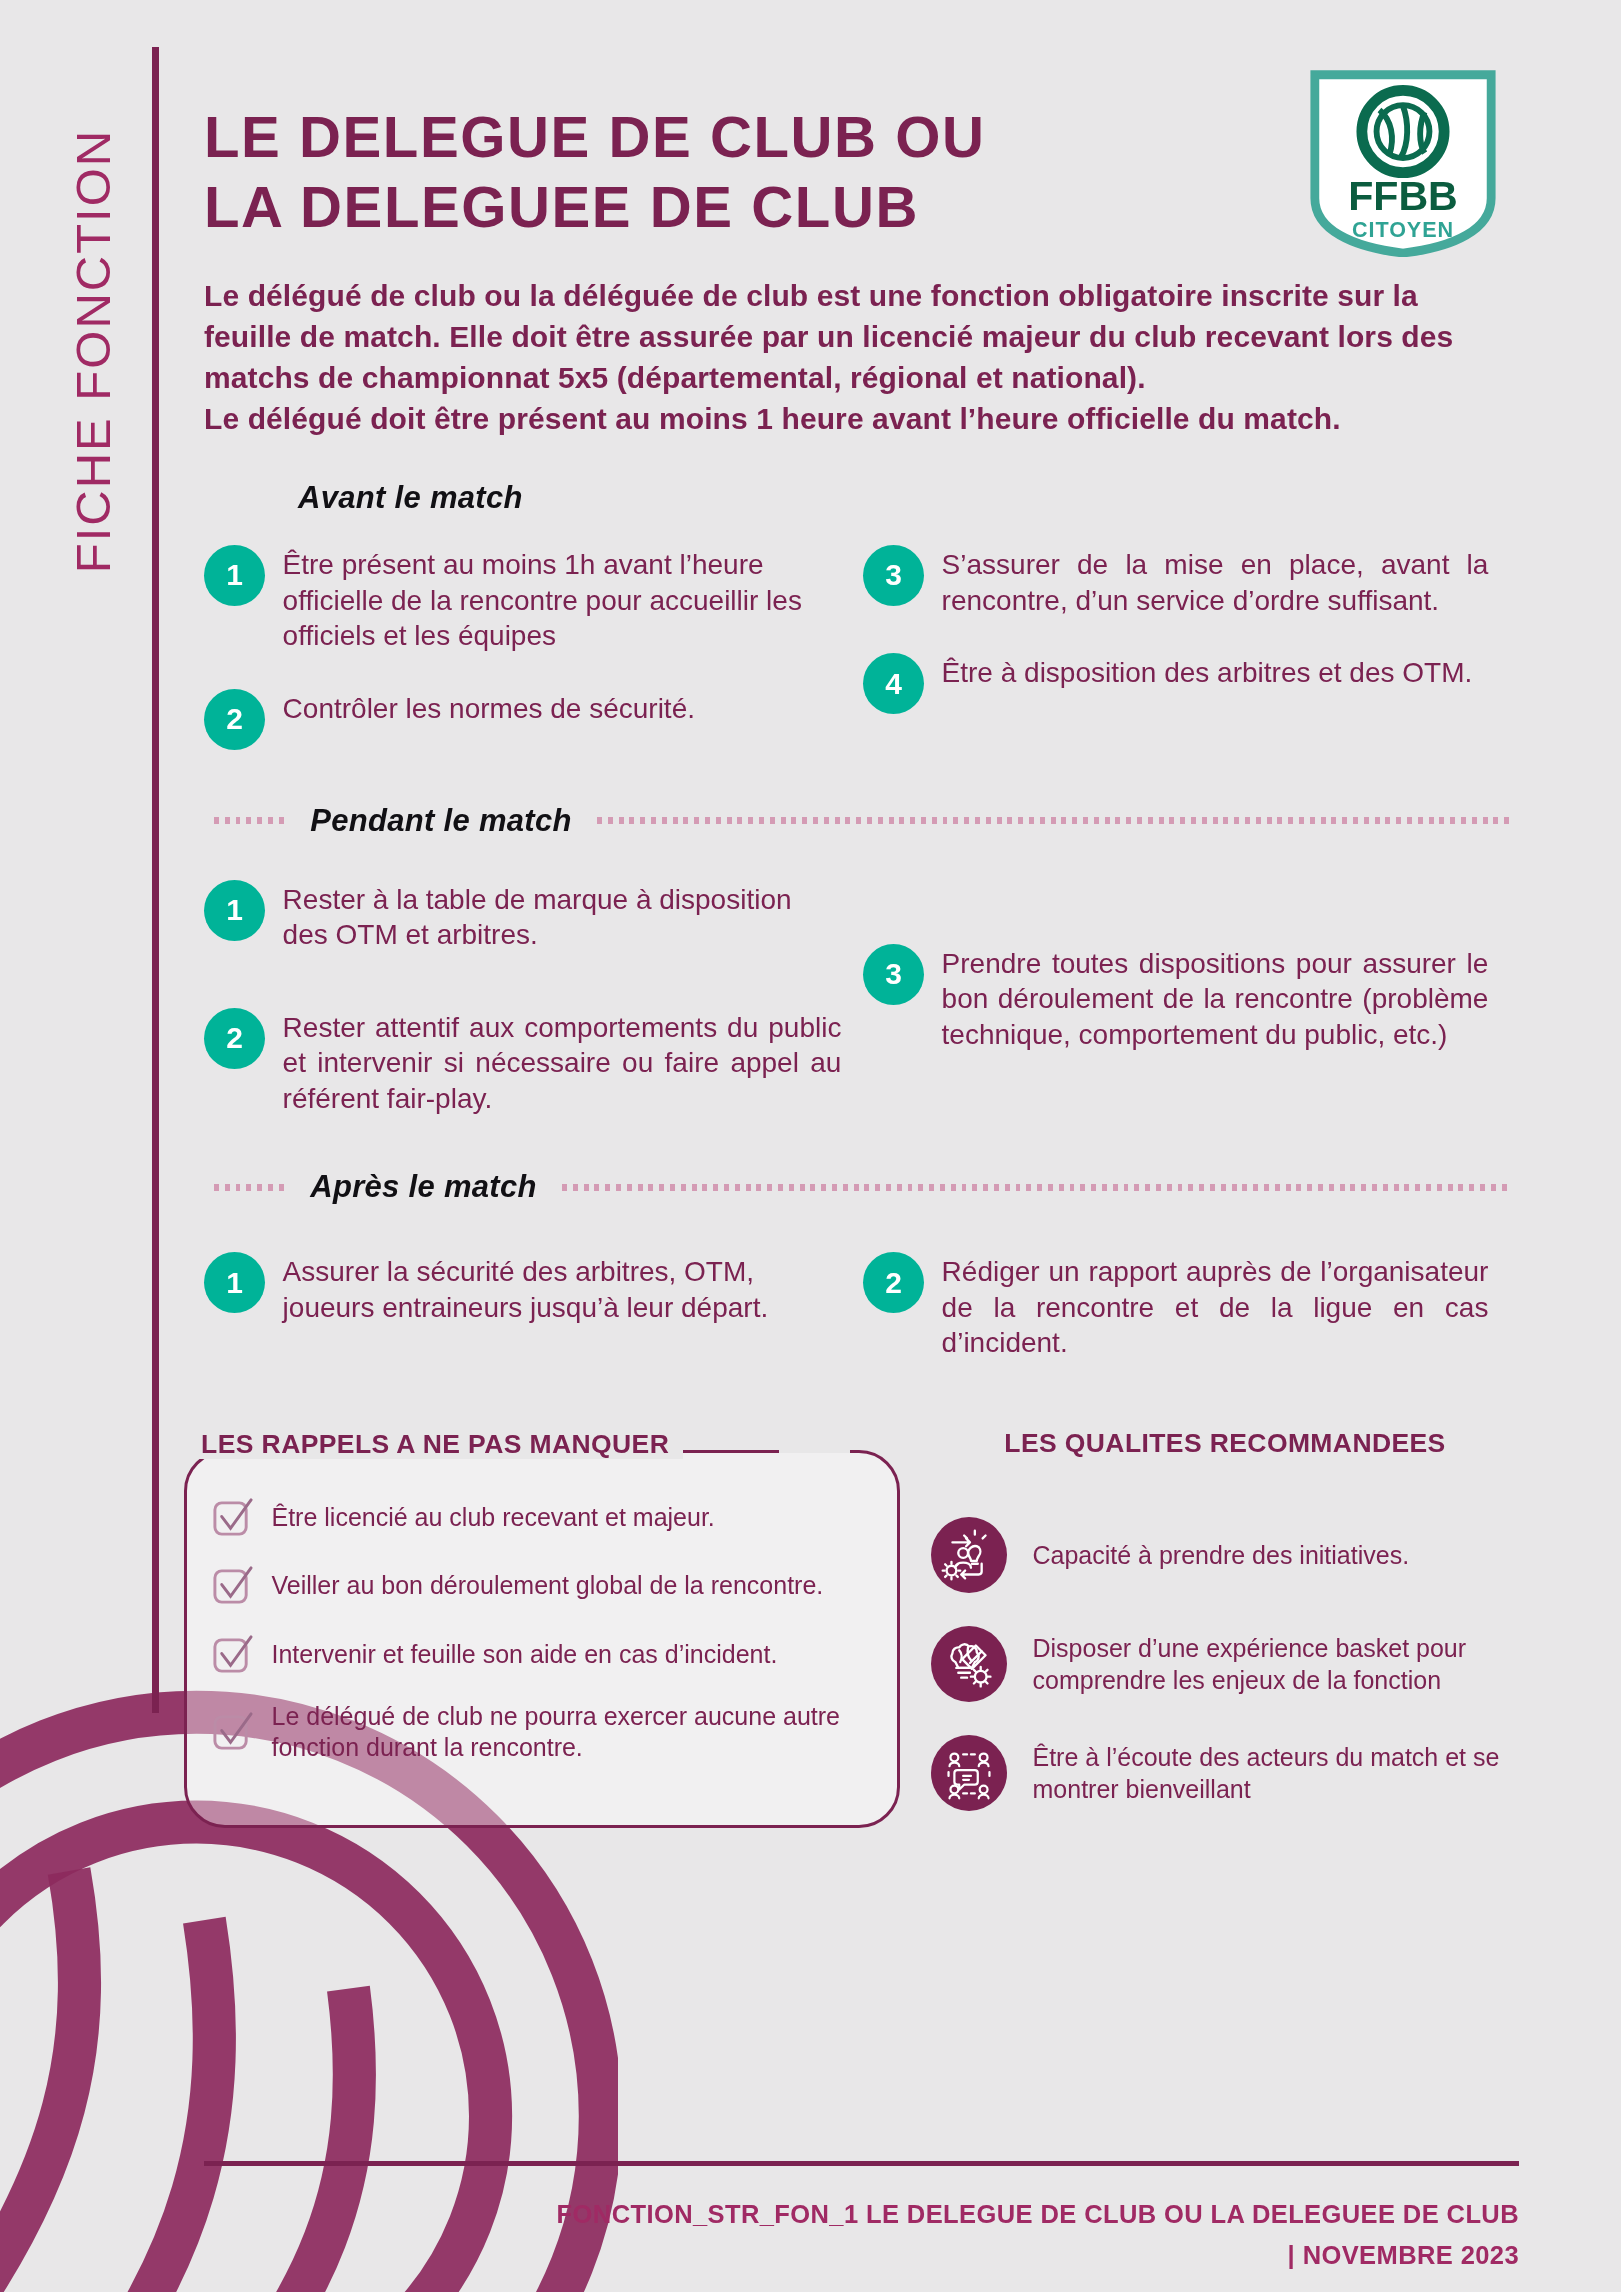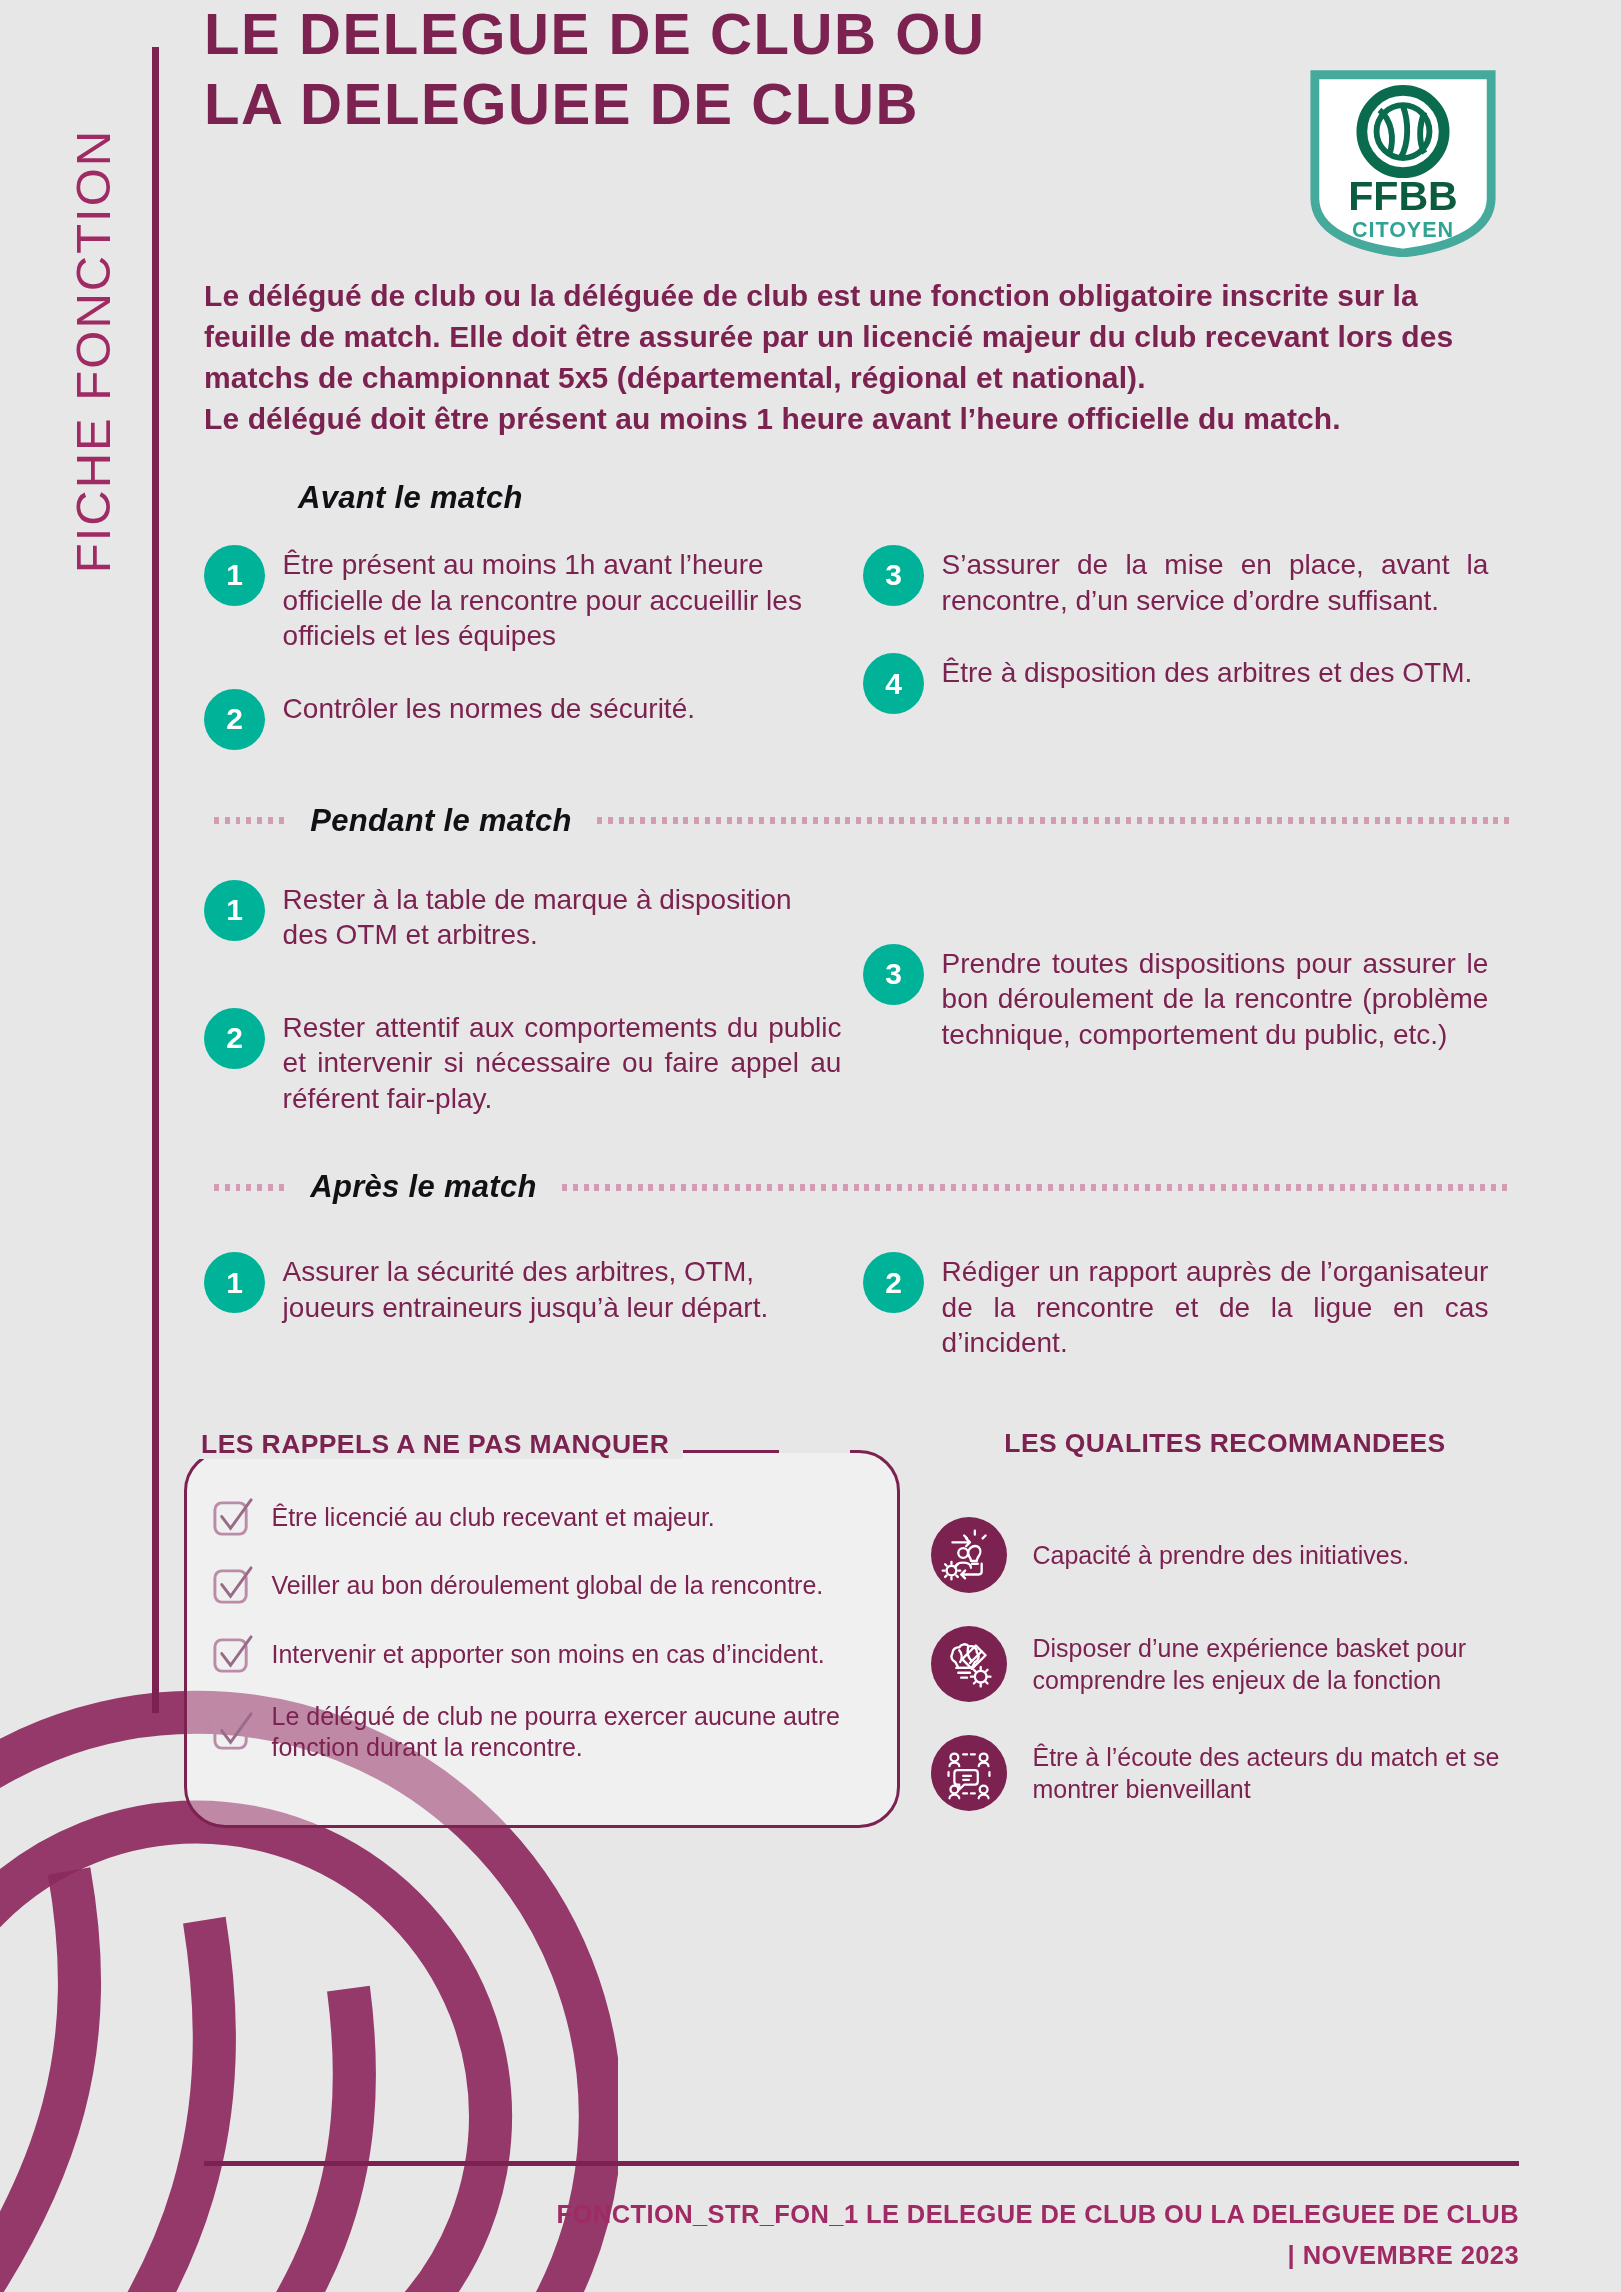--- a/index.html
+++ b/index.html
@@ -64,20 +64,21 @@
     left: 204px;
     top: 0;
     width: 1315px;
     height: 2293px;
     z-index: 2;
   }
 
   
   .header {
     position: relative;
+    padding-top: 103px;
     height: 257px;
   }
   .title {
     font-family: "Liberation Sans Narrow", "Liberation Sans", sans-serif;
     font-weight: bold;
     font-size: 57px;
     line-height: 1.22;
     letter-spacing: 1.5px;
     color: #7b2251;
     transform: scaleX(1.02);
@@ -469,21 +470,21 @@
             <div class="reminder-text">Veiller au bon déroulement global de la rencontre.</div>
           </div>
 
           <div class="reminder">
             <div class="checkbox">
               <svg viewBox="0 0 44 44" xmlns="http://www.w3.org/2000/svg">
                 <rect x="4" y="7" width="32" height="32" rx="7" fill="none" stroke="#bb8ca7" stroke-width="3"></rect>
                 <path d="M11 21 L20 33 L41 4" fill="none" stroke="#9a6a89" stroke-width="3" stroke-linecap="round"></path>
               </svg>
             </div>
-            <div class="reminder-text">Intervenir et apporter son moins en cas d’incident.</div>
+            <div class="reminder-text">Intervenir et feuille son aide en cas d’incident.</div>
           </div>
 
           <div class="reminder">
             <div class="checkbox">
               <svg viewBox="0 0 44 44" xmlns="http://www.w3.org/2000/svg">
                 <rect x="4" y="7" width="32" height="32" rx="7" fill="none" stroke="#bb8ca7" stroke-width="3"></rect>
                 <path d="M11 21 L20 33 L41 4" fill="none" stroke="#9a6a89" stroke-width="3" stroke-linecap="round"></path>
               </svg>
             </div>
             <div class="reminder-text">Le délégué de club ne pourra exercer aucune autre fonction durant la rencontre.</div>

